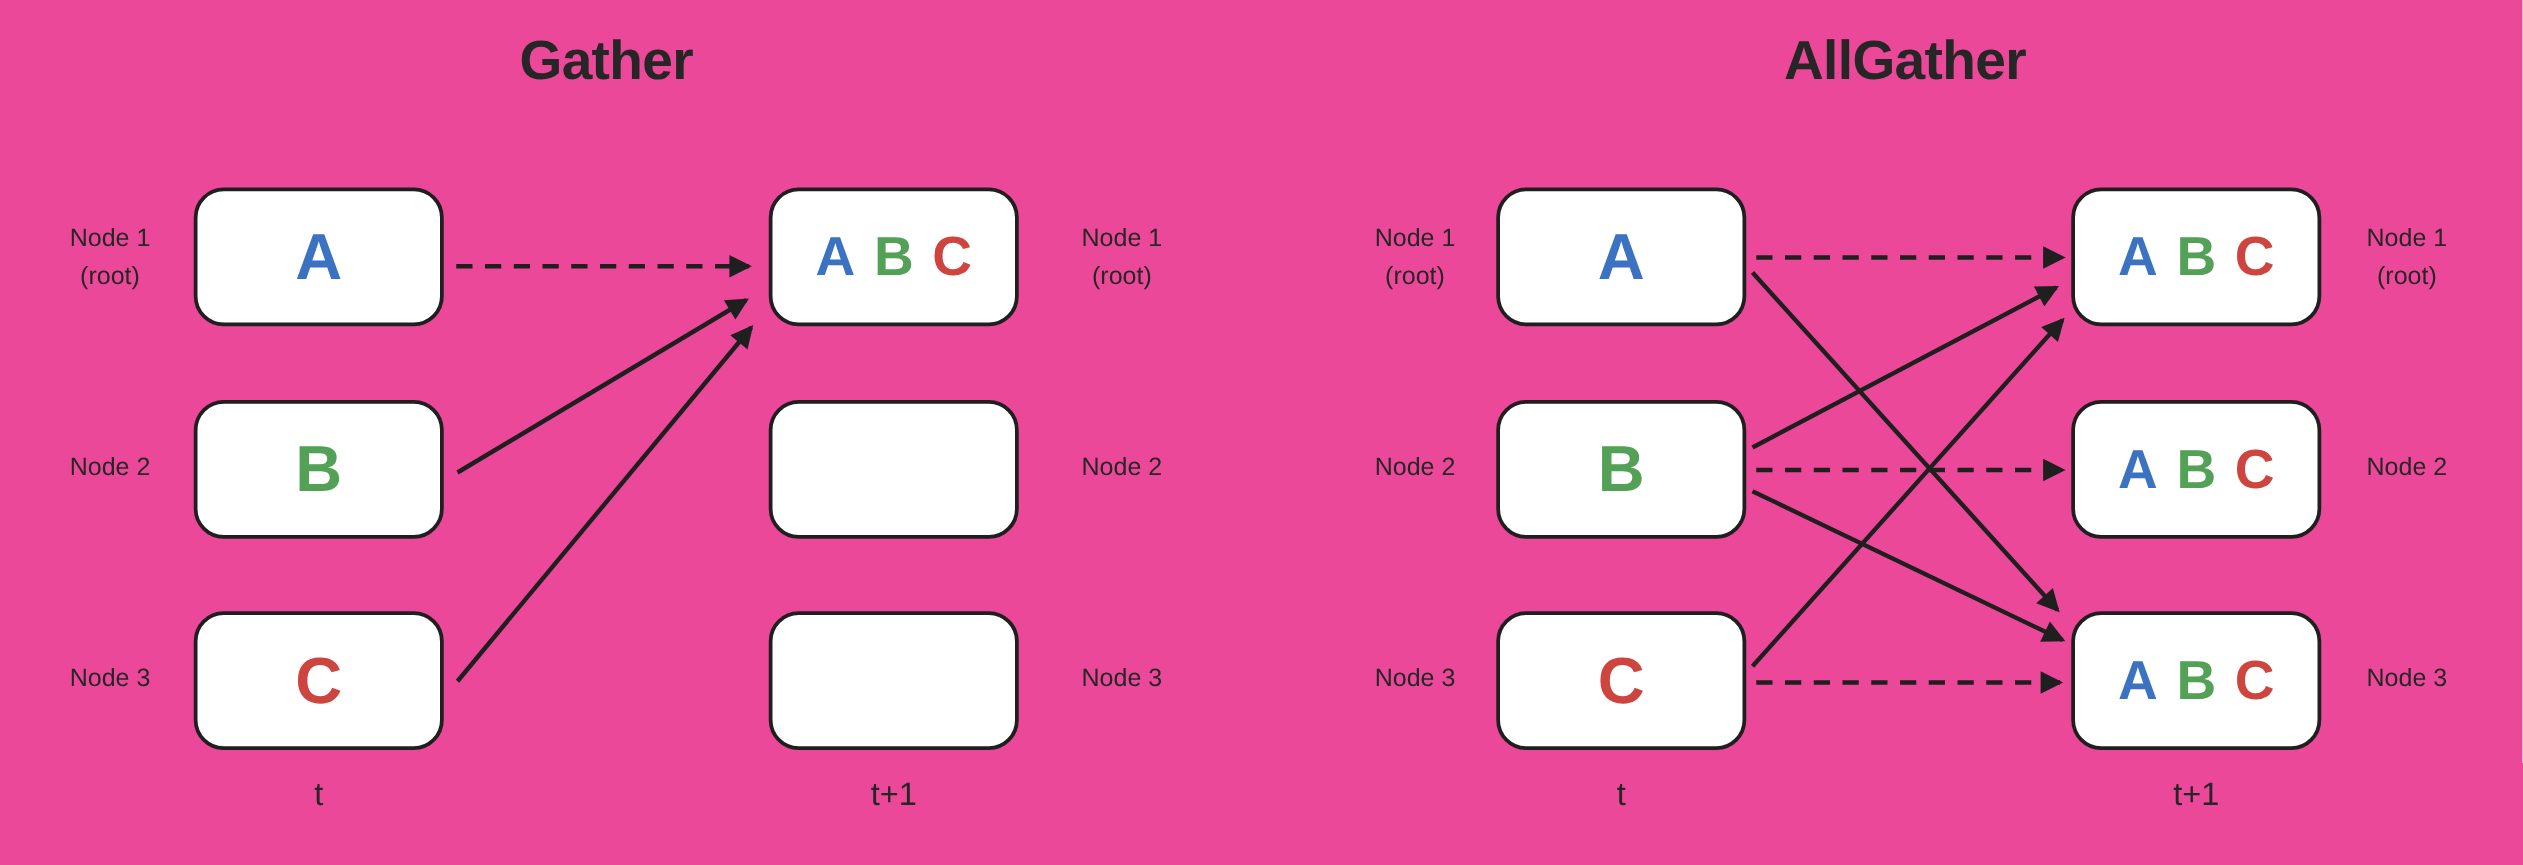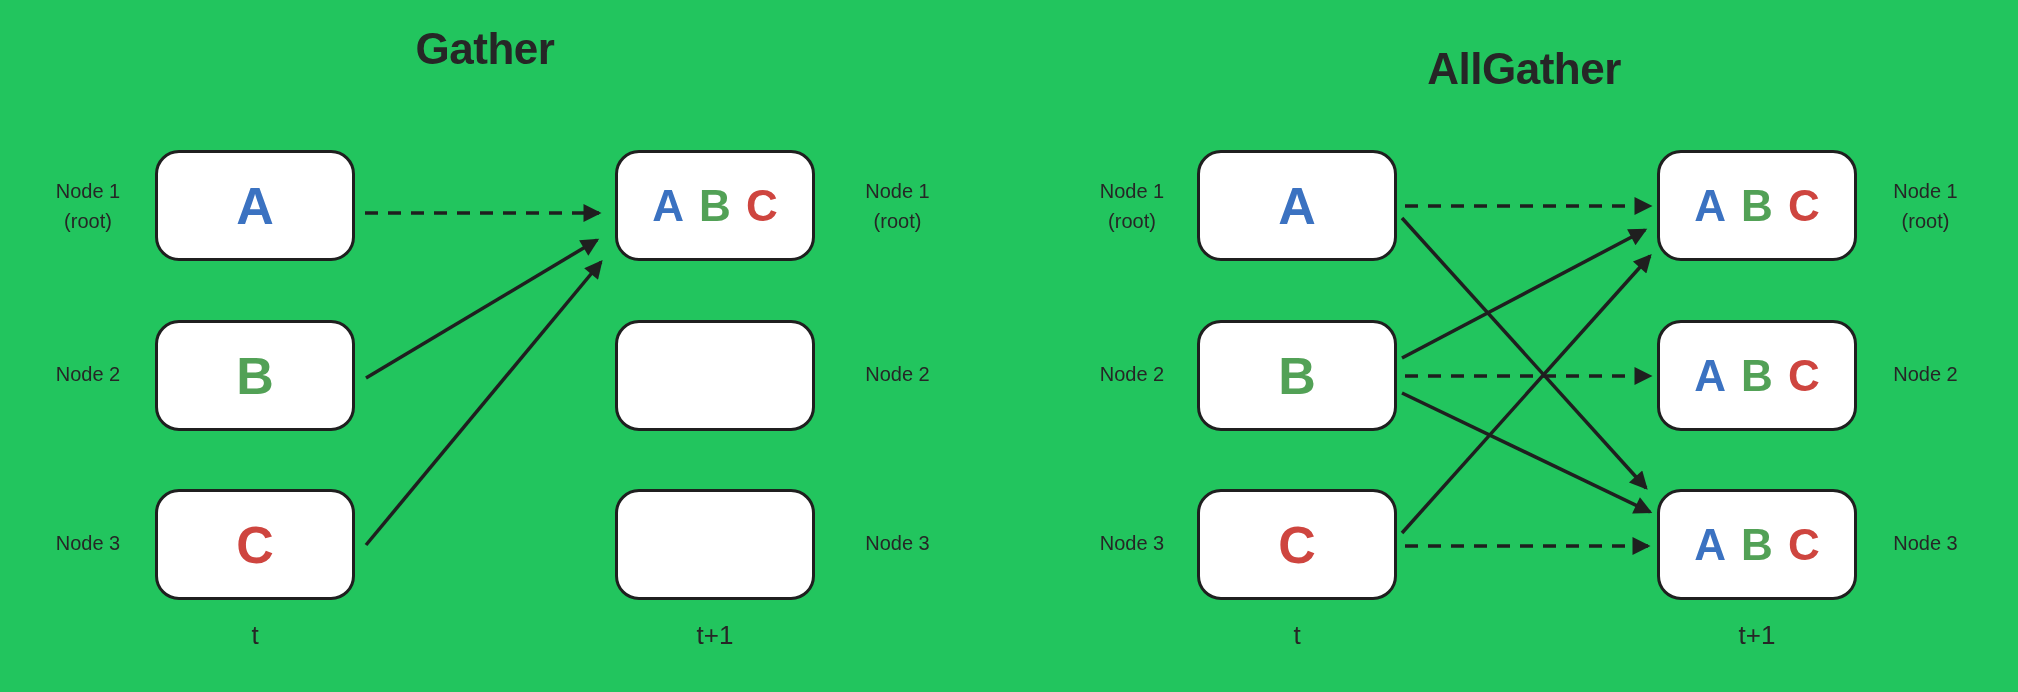--- a/index.html
+++ b/index.html
@@ -4,21 +4,21 @@
 <style>
   html, body {
     margin: 0;
     padding: 0;
     background: #ffffff;
   }
   .canvas {
     position: relative;
     width: 2018px;
     height: 692px;
-    background: #22c55e;
+    background: #ec4899;
     font-family: "Liberation Sans", "DejaVu Sans", sans-serif;
     overflow: hidden;
   }
   .edges-layer {
     position: absolute;
     left: 0;
     top: 0;
     width: 2018px;
     height: 692px;
   }
@@ -147,21 +147,21 @@
   <div class="nlabel" style="left:820px;top:359px;width:155px;">
     <div>Node 2</div>
   </div>
   <div class="nlabel" style="left:820px;top:528px;width:155px;">
     <div>Node 3</div>
   </div>
 
   <div class="tlabel" style="left:205px;top:620px;">t</div>
   <div class="tlabel" style="left:665px;top:620px;">t+1</div>
 
-  <div class="title" style="left:1374px;margin-top:20px;">AllGather</div>
+  <div class="title" style="left:1374px;">AllGather</div>
 
   <div class="nlabel" style="left:1062px;top:176px;width:140px;">
     <div>Node 1</div>
     <div>(root)</div>
   </div>
   <div class="nlabel" style="left:1062px;top:359px;width:140px;">
     <div>Node 2</div>
   </div>
   <div class="nlabel" style="left:1062px;top:528px;width:140px;">
     <div>Node 3</div>

